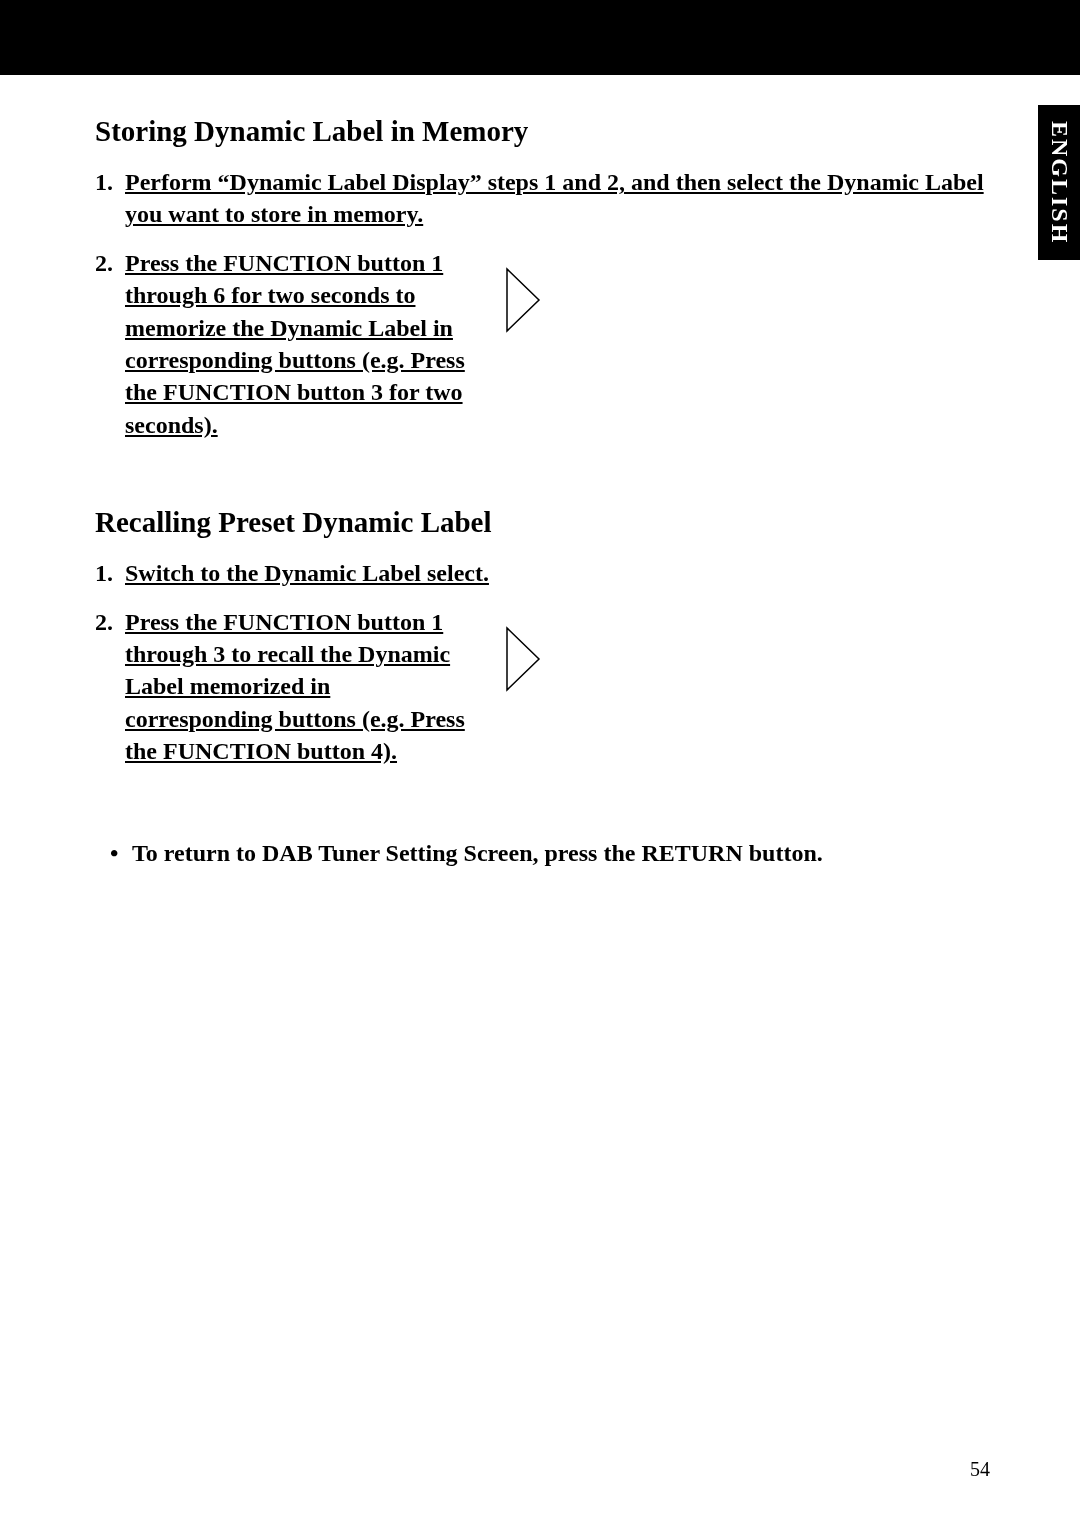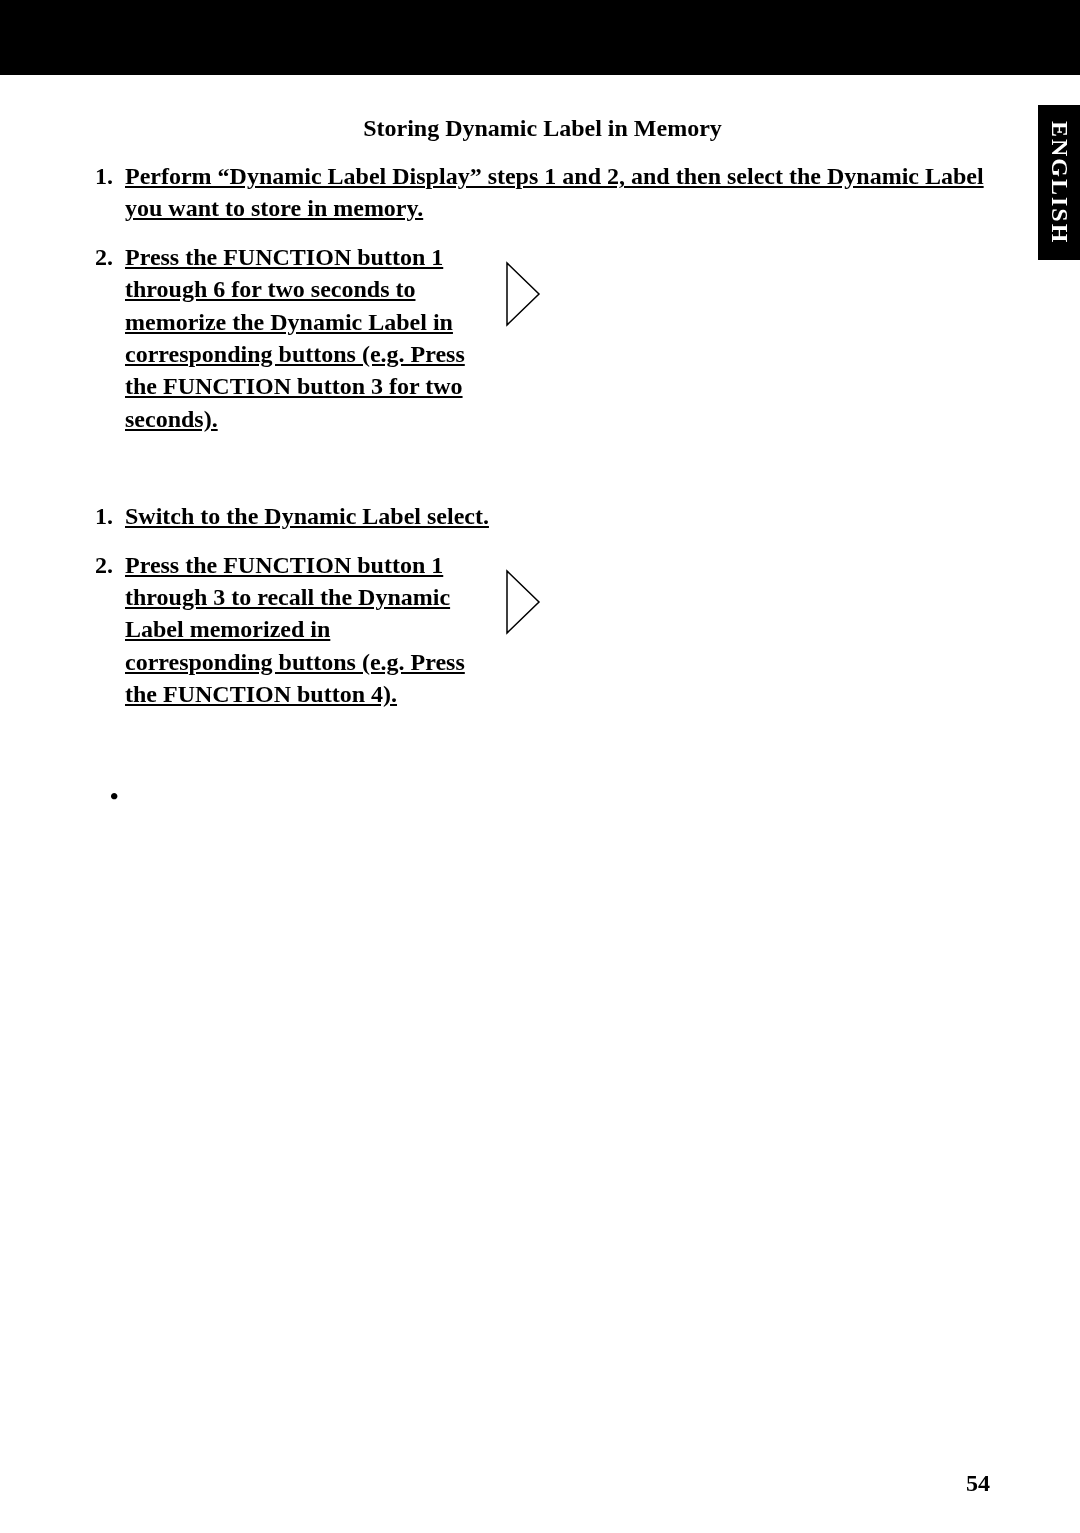--- a/index.html
+++ b/index.html
@@ -16,24 +16,23 @@
     }
     .black-header {
       width: 100%;
       height: 75px;
       background: #000000;
     }
     .content {
       padding: 40px 90px 0 95px;
     }
     .section-heading {
-      font-size: 24px;
+      font-size: 29px;
       font-weight: bold;
       margin-bottom: 18px;
-      text-align: center;
     }
     .numbered-item {
       display: flex;
       font-size: 24px;
       font-weight: bold;
       margin-bottom: 10px;
       line-height: 1.35;
     }
     .numbered-item .num {
       min-width: 30px;
@@ -88,24 +87,24 @@
     .language-tab span {
       writing-mode: vertical-rl;
       text-orientation: mixed;
       font-size: 24px;
       font-weight: bold;
       letter-spacing: 2px;
       font-family: "Times New Roman", Times, serif;
     }
     .page-number {
       position: absolute;
-      bottom: 36px;
+      bottom: 52px;
       right: 90px;
-      font-size: 24px;
-      font-weight: bold;
+      font-size: 20px;
+      font-weight: normal;
     }
   </style>
 </head>
 <body>
 
 <div class="black-header"></div>
 
 <div class="language-tab">
   <span>ENGLISH</span>
 </div>
@@ -126,37 +125,39 @@
       <div class="num">2.</div>
       <div class="text">Press the FUNCTION button 1 through 6 for two seconds to memorize the Dynamic Label in corresponding buttons (e.g. Press the FUNCTION button 3 for two seconds).</div>
     </div>
     <svg class="arrow-icon" width="36" height="66" viewBox="0 0 36 66">
       <path d="M 2 2 L 2 64 L 34 33 Z" fill="none" stroke="#000000" stroke-width="1.5"></path>
     </svg>
   </div>
 
   <div class="section-gap"></div>
 
+  <div class="section-heading">Recalling Preset Dynamic Label</div>
 
   <div class="numbered-item">
     <div class="num">1.</div>
     <div class="text">Switch to the Dynamic Label select.</div>
   </div>
 
   <div class="section-gap-sm"></div>
 
   <div class="row-with-icon">
     <div class="numbered-item">
       <div class="num">2.</div>
       <div class="text">Press the FUNCTION button 1 through 3 to recall the Dynamic Label memorized in corresponding buttons (e.g. Press the FUNCTION button 4).</div>
     </div>
     <svg class="arrow-icon" width="36" height="66" viewBox="0 0 36 66">
       <path d="M 2 2 L 2 64 L 34 33 Z" fill="none" stroke="#000000" stroke-width="1.5"></path>
     </svg>
   </div>
 
   <div class="bullet-item">
     <div class="dot">•</div>
+    <div>To return to DAB Tuner Setting Screen, press the RETURN button.</div>
   </div>
 
 </div>
 
 <div class="page-number">54</div>
 
 </body></html>

